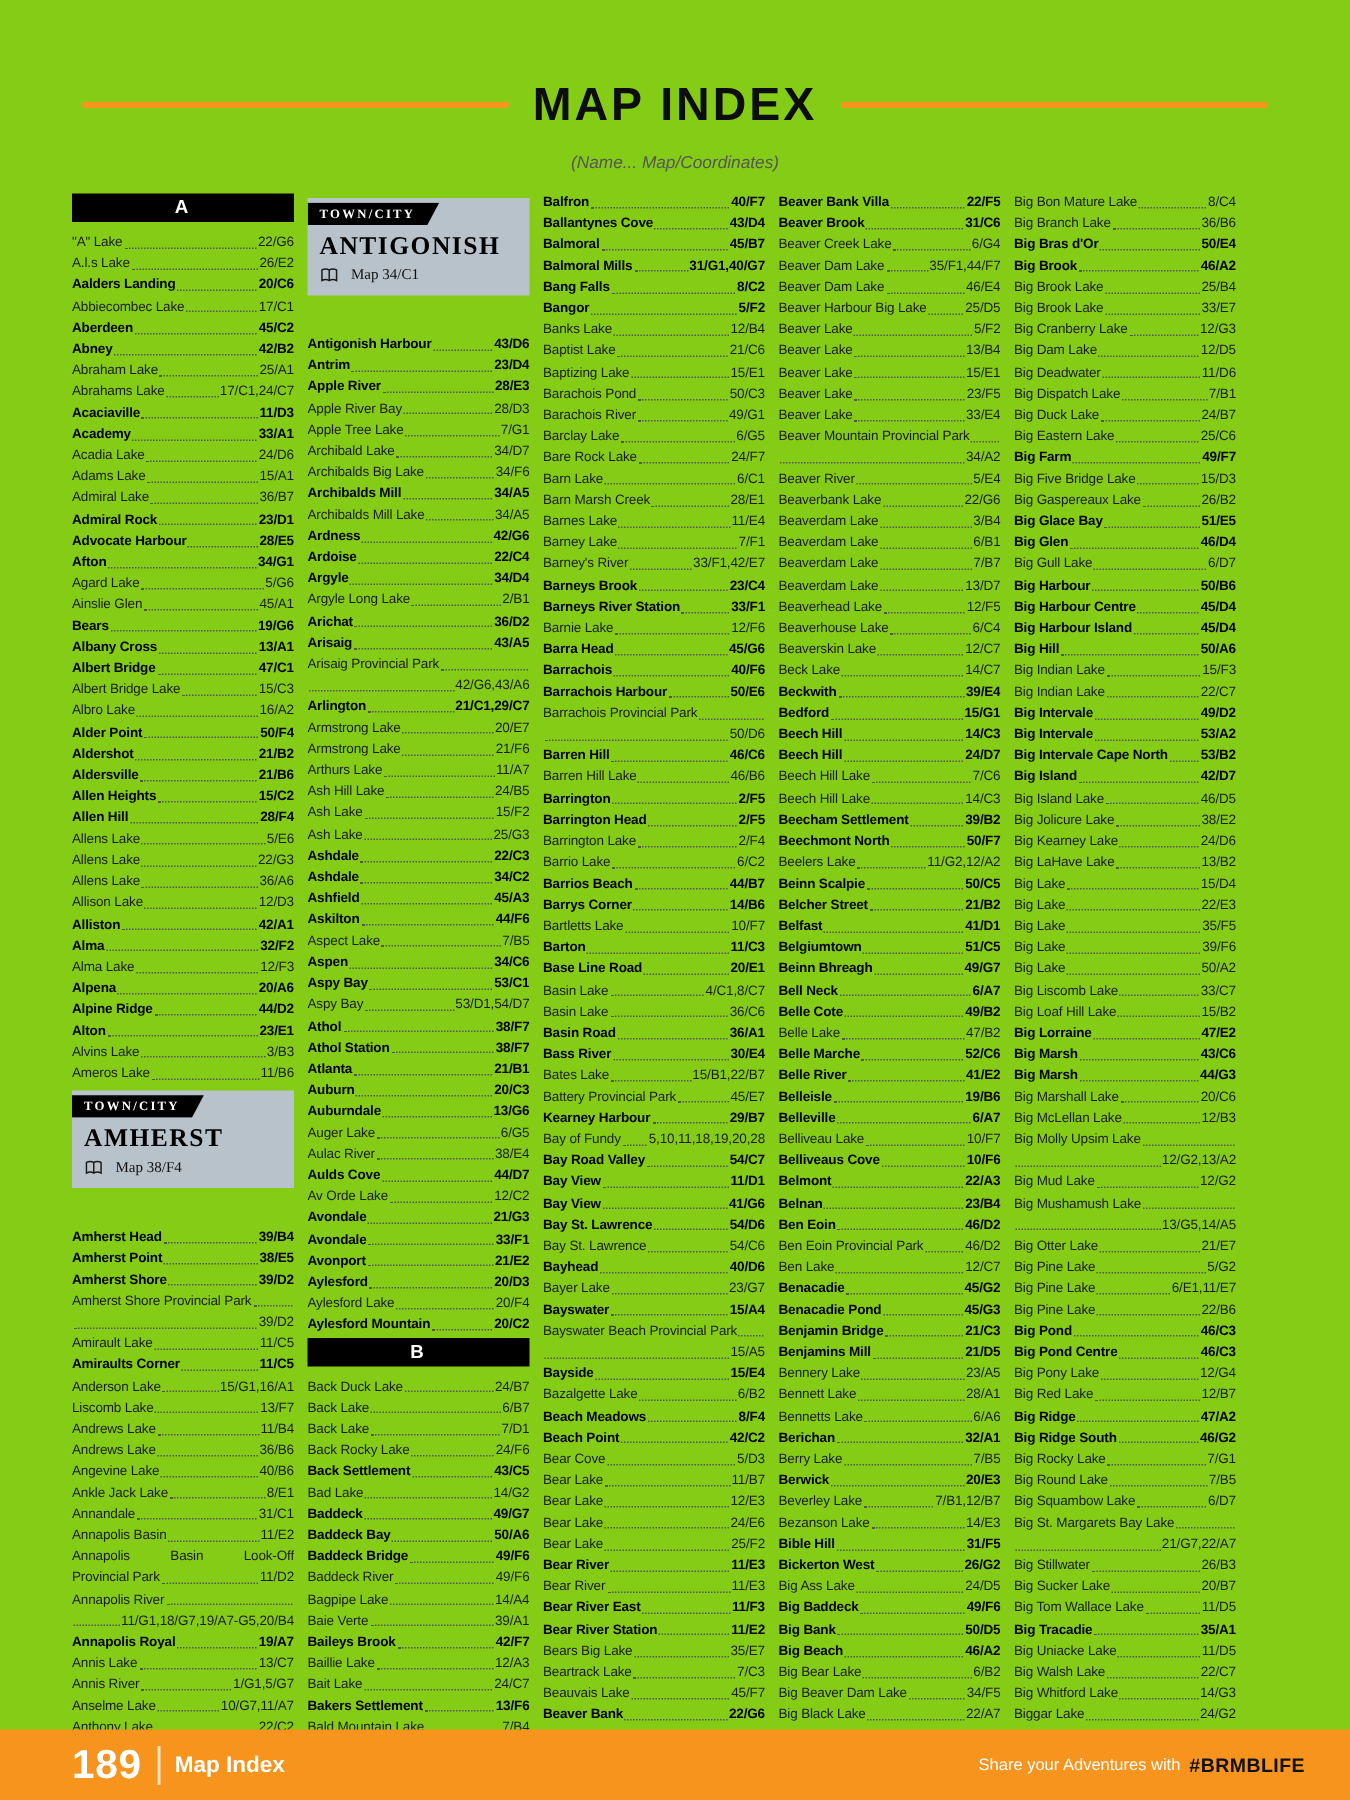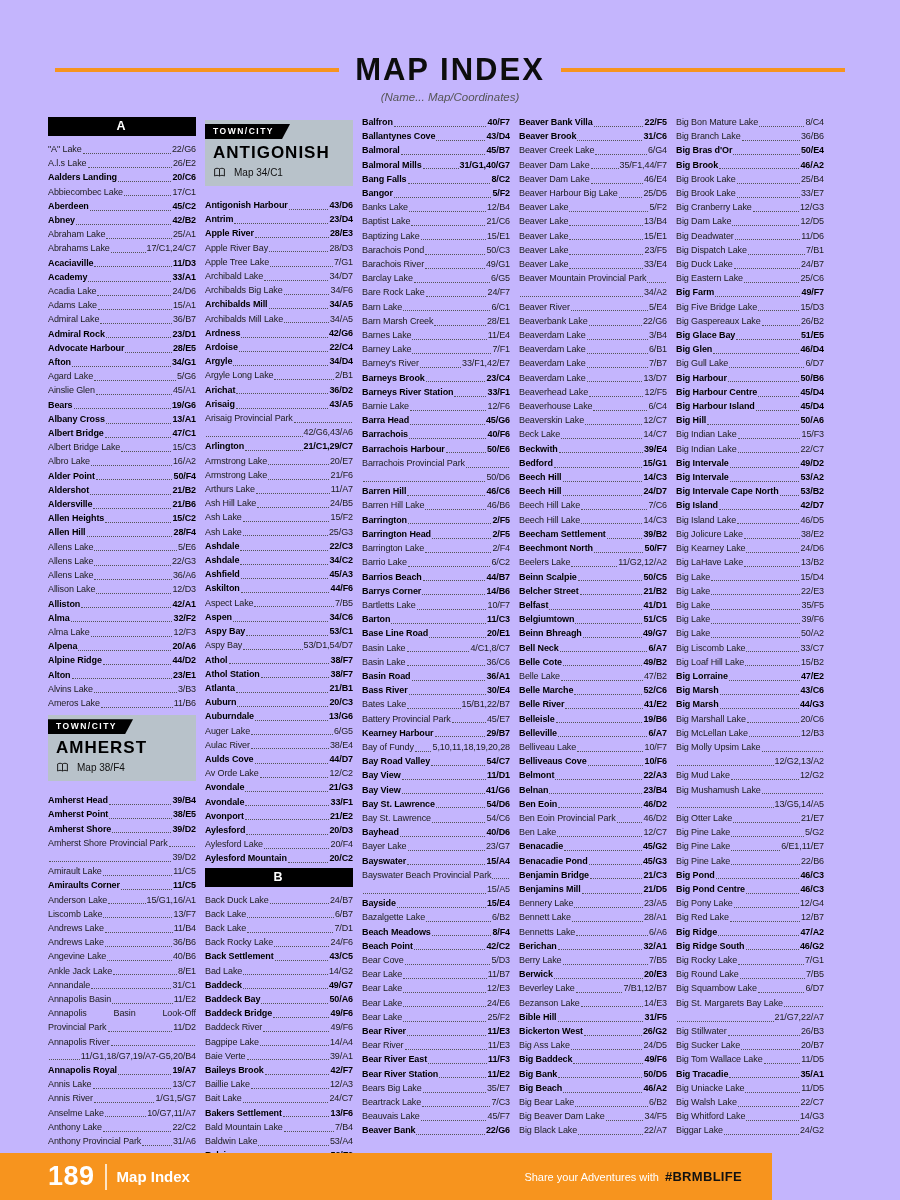--- a/index.html
+++ b/index.html
@@ -1,48 +1,48 @@
 <!DOCTYPE html>
 <html style="--accent: #F7941E; --town-bg: #B8C2CA;"><head>
 <meta charset="utf-8">
 <style>
   * { margin:0; padding:0; box-sizing:border-box; }
   html,body { width:900px; height:1200px; background:#fff; font-family:"Liberation Sans", sans-serif; }
-  .page { position:relative; width:900px; height:1200px; overflow:hidden; background:#c4b5fd; }
+  .page { position:relative; width:900px; height:1200px; overflow:hidden; background:#84cc16; }
 
   
   header { padding-top:52px; }
   .title-row { display:flex; align-items:center; gap:16px; padding:0 55px; }
   .rule { flex:1; height:4px; background:var(--accent,#F7941E); }
   h1 { font-size:31px; font-weight:bold; letter-spacing:2px; color:#0d0d0d; white-space:nowrap; }
-  .subtitle { text-align:center; font-style:italic; color:#555; font-size:11.5px; margin-top:3px; }
+  .subtitle { text-align:center; font-style:italic; color:#555; font-size:11.5px; margin-top:15px; }
 
   
   .cols { display:flex; gap:9px; padding:12px 0 0 48px; }
   .col { width:148px; flex:none; }
 
   .row { display:flex; align-items:flex-end; line-height:14.2px; font-size:9px; color:#1c1c1c; letter-spacing:-0.1px; overflow:hidden; }
   .row .nm, .row .rf { white-space:nowrap; }
   .b { font-weight:bold; color:#000; }
   .ld { flex:1 1 auto; min-width:3px; border-bottom:1.3px dotted #555; margin:0 1px 2.5px 1px; }
   .row2 { font-size:9px; line-height:14.2px; color:#1c1c1c; letter-spacing:-0.1px; }
   .row2 .l1, .row2 .l2 { display:flex; align-items:flex-end; overflow:hidden; }
   .row2 .l1.just { display:block; text-align:justify; text-align-last:justify; }
   .row2 .nm, .row2 .rf { white-space:nowrap; }
 
   .secbar { background:#000; color:#fff; text-align:center; font-weight:bold; font-size:12.5px; line-height:19px; letter-spacing:2px; margin:2px 0 6px; }
 
-  .townbox { background:var(--town-bg,#B8C2CA); margin:5px 0 12px; padding:0 0 7px; }
+  .townbox { background:var(--town-bg,#B8C2CA); margin:5px 0 25px; padding:0 0 7px;font-family:Liberation Serif, serif; }
   .towntag { display:inline-block; background:#000; color:#fff; font-weight:bold; font-size:8.5px; letter-spacing:1.5px; line-height:15px; padding:0 16px 0 8px; clip-path:polygon(0 0,100% 0,calc(100% - 8px) 100%,0 100%); }
   .townname { font-weight:bold; font-size:17px; letter-spacing:1px; padding:4px 8px 0; color:#000; }
   .townmap { display:flex; align-items:center; gap:8px; padding:3px 8px 0; font-size:10px; color:#111; }
   .bookicon { width:13px; height:13px; flex:none; }
 
   
-  .footer { position:absolute; left:0; bottom:0; width:772px; height:47px; background:var(--accent,#F7941E); display:flex; align-items:center; justify-content:space-between; padding:0 30px 0 48px; }
+  .footer { position:absolute; left:0; bottom:0; width:900px; height:47px; background:var(--accent,#F7941E); display:flex; align-items:center; justify-content:space-between; padding:0 30px 0 48px; }
   .f-left { display:flex; align-items:center; gap:10px; }
   .pgnum { color:#fff; font-weight:bold; font-size:27px; letter-spacing:0.5px; }
   .fdiv { width:2px; height:26px; background:rgba(255,255,255,0.75); }
   .flabel { color:#fff; font-weight:bold; font-size:15px; }
   .f-right { display:flex; align-items:center; gap:6px; font-size:11px; color:#fff; }
   .hashtag { color:#111; font-weight:bold; font-size:13px; letter-spacing:0.3px; }
 </style>
 </head>
 <body>
 

